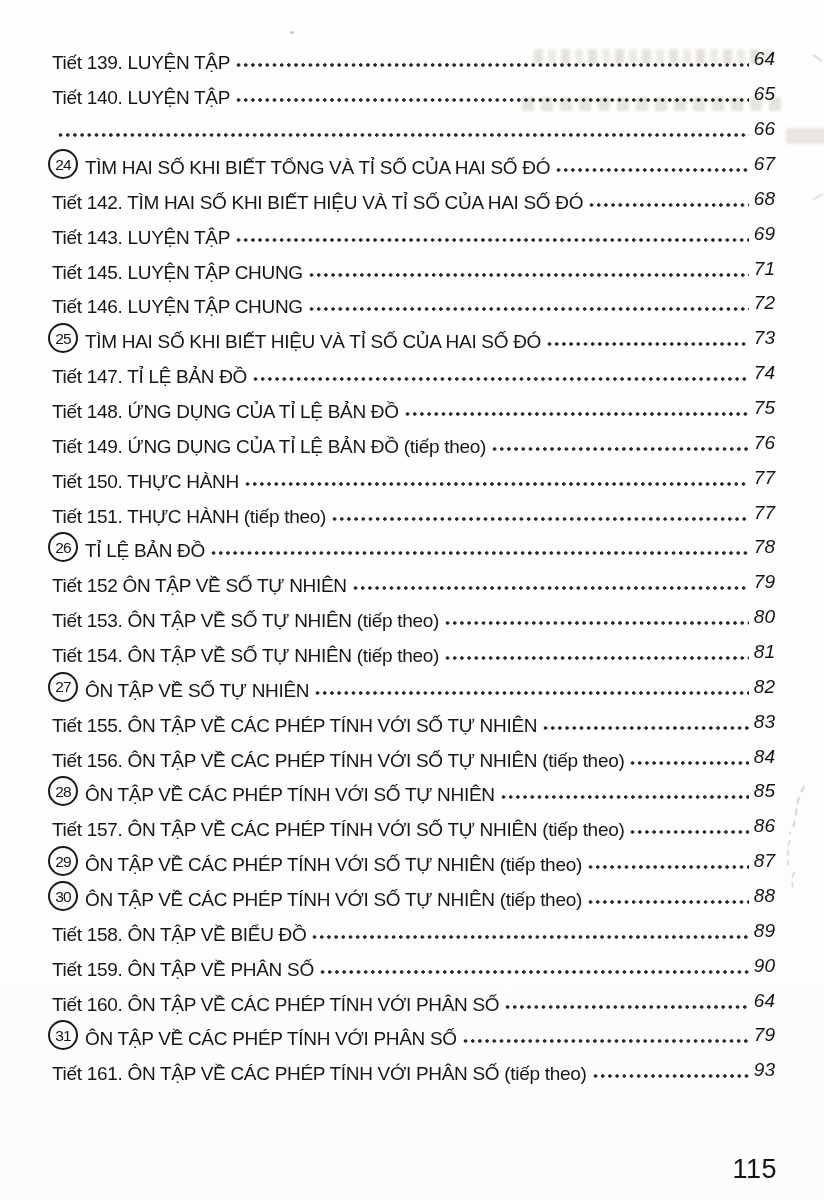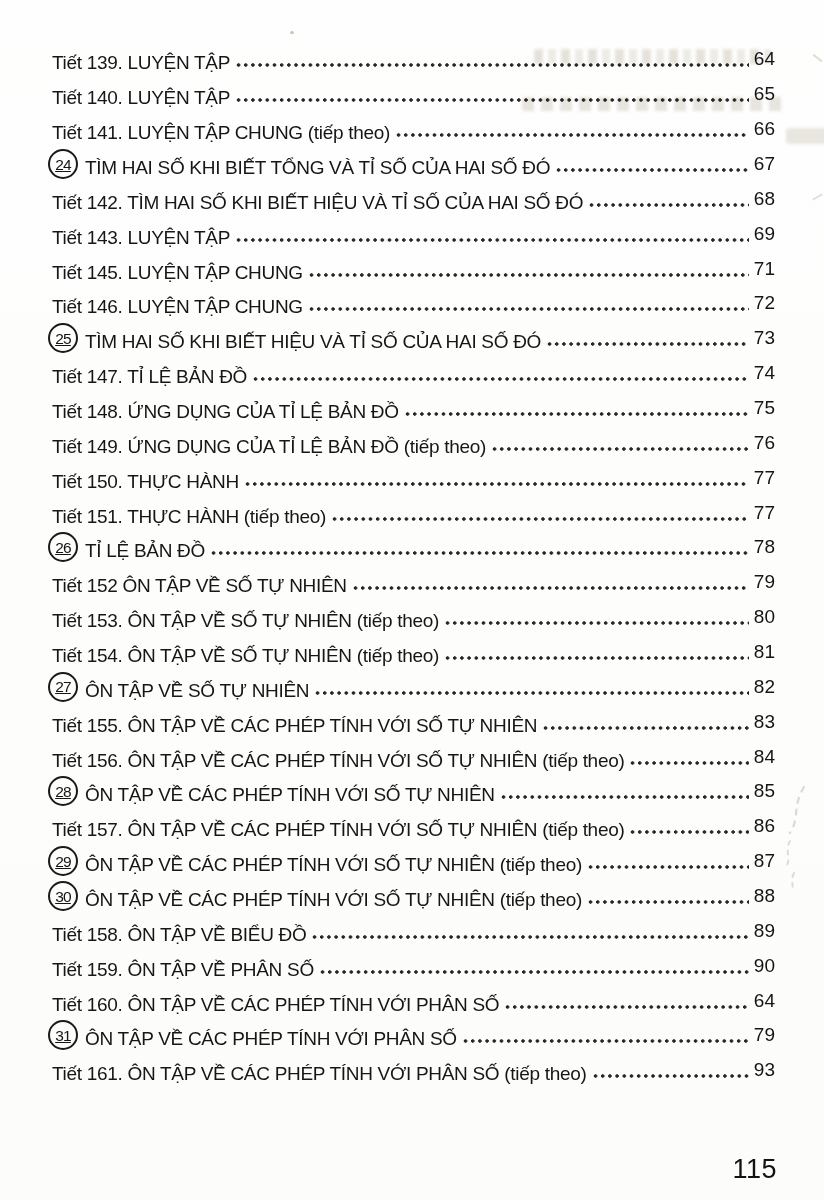--- a/index.html
+++ b/index.html
@@ -37,21 +37,20 @@
     margin-right: 7px;
     border: 2.5px solid #1a1a1a;
     border-radius: 50%;
     display: flex;
     align-items: center;
     justify-content: center;
     font-size: 15.5px;
     letter-spacing: -0.8px;
     padding-top: 1px;
     color: #141414;
-    text-decoration: underline;
   }
   .title {
     flex: none;
     letter-spacing: -0.3px;
     color: #161616;
     margin-top: 8px;
   }
   .leader {
     flex: 1 1 auto;
     min-width: 10px;
@@ -63,20 +62,21 @@
     background-image: radial-gradient(circle at 3.5px 4px, #262626 1.45px, rgba(0,0,0,0) 2px);
     background-size: 7.2px 8px;
     background-repeat: repeat-x;
   }
   .pnum {
     flex: none;
     min-width: 24px;
     text-align: right;
     letter-spacing: 0;
     color: #141414;
+    font-style: italic;
   }
   .folio {
     position: absolute;
     top: 1138px;
     right: 47px;
     font-size: 27px;
     letter-spacing: 0.5px;
     color: #121212;
     margin-top: 16px;
   }
@@ -139,21 +139,20 @@
 
   <div class="row">
 
     <span class="title">Tiết 140. LUYỆN TẬP</span>
     <span class="leader"></span>
     <span class="pnum">65</span>
   </div>
 
   <div class="row">
 
-    <span class="title">Tiết 141. LUYỆN TẬP CHUNG (tiếp theo)</span>
     <span class="leader"></span>
     <span class="pnum">66</span>
   </div>
 
   <div class="row">
     <span class="badge">24</span>
     <span class="title">TÌM HAI SỐ KHI BIẾT TỔNG VÀ TỈ SỐ CỦA HAI SỐ ĐÓ</span>
     <span class="leader"></span>
     <span class="pnum">67</span>
   </div>

